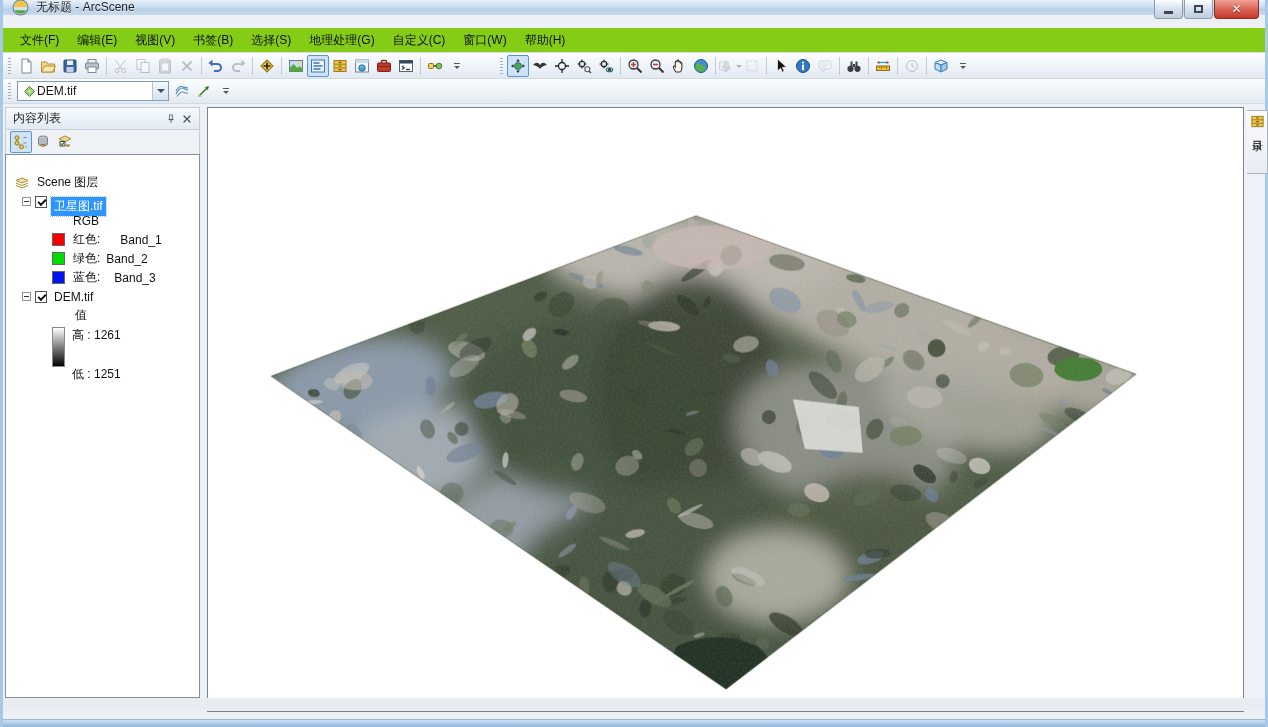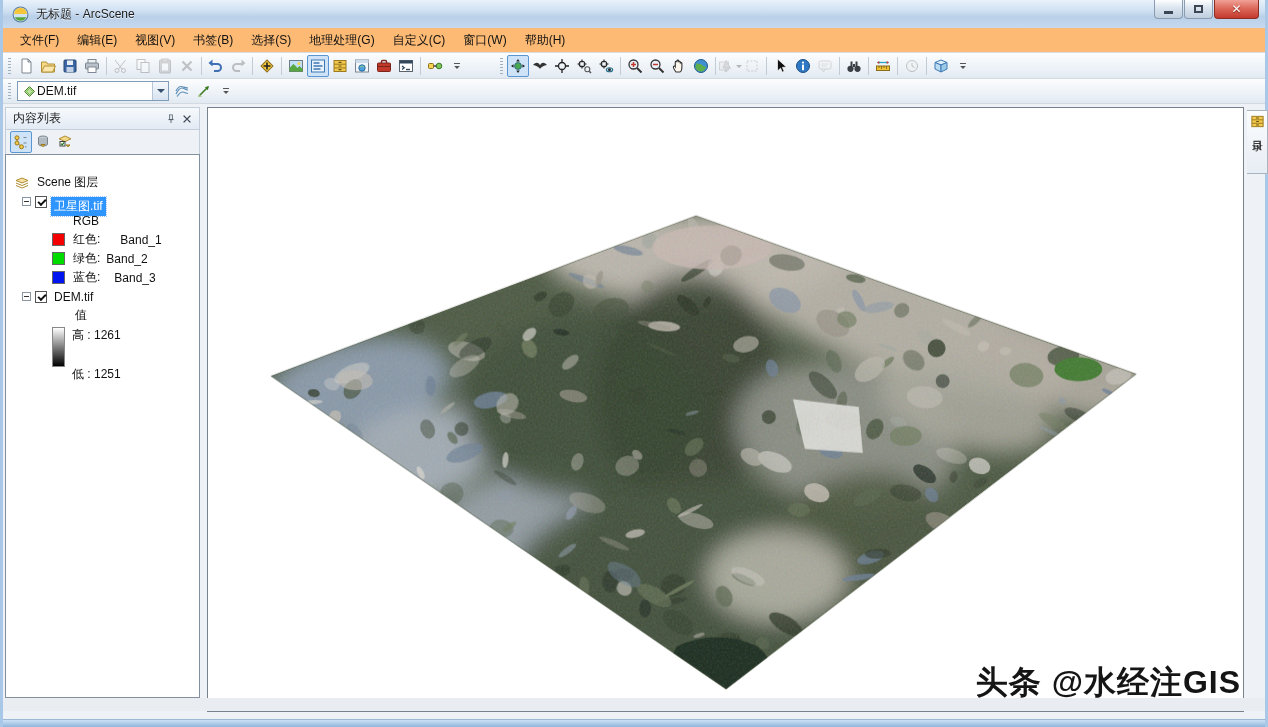--- a/index.html
+++ b/index.html
@@ -2,39 +2,39 @@
 <html><head>
 <meta charset="utf-8">
 <style>
   * { margin:0; padding:0; box-sizing:border-box; }
   html,body { width:1268px; height:727px; overflow:hidden;
     font-family:"Liberation Sans","DejaVu Sans",sans-serif; font-size:12px; color:#111; }
   #window { position:absolute; inset:0; background:#edf1f6;
     border-left:3px solid #a9c7e6; border-right:3px solid #a9c7e6; }
 
   
-  .titlebar { position:absolute; left:0; right:0; top:0; height:28px;
+  .titlebar { position:absolute; left:0; right:0; top:0; height:15px;
     background:linear-gradient(#e8f1fb,#cfe0f2 40%,#b9d0e9 60%,#c6d9ee);
     display:flex; align-items:center; padding-left:9px; }
   .app-icon { width:17px; height:17px; margin-right:7px; }
   .app-icon svg { width:100%; height:100%; }
   .title-text { font-size:12px; color:#1b1b1b; text-shadow:0 1px 0 rgba(255,255,255,.7); }
   .win-controls { position:absolute; right:6px; top:0; display:flex; }
   .win-btn { width:29px; height:19px; border:1px solid #8a9cb0; border-top:none;
     border-radius:0 0 4px 4px; background:linear-gradient(#fdfeff,#d9e4ef 45%,#c0cedd);
     display:flex; align-items:center; justify-content:center; margin-left:1px; }
   .win-btn.close { width:45px; background:linear-gradient(#f0a198,#dd6a5c 45%,#c4392c);
     border-color:#8c2e24; }
   .glyph-min { width:9px; height:3px; background:#3c4654; margin-top:6px; }
   .glyph-max { width:9px; height:8px; border:2px solid #3c4654; }
   .glyph-close { color:#fff; font-weight:bold; font-size:12px; text-shadow:0 1px 1px #7a221a; }
 
   
   .menubar { position:absolute; left:0; right:0; top:28px; height:25px;
-    background:#fdba74; border-bottom:1px solid #d8dde3; display:flex; align-items:center; padding-left:8px; }
+    background:#84cc16; border-bottom:1px solid #d8dde3; display:flex; align-items:center; padding-left:8px; }
   .menu-item { padding:3px 9px; color:#111; }
 
   
   .tb-row { position:absolute; left:0; right:0; display:flex; align-items:center;
     background:linear-gradient(#fcfdfe,#eaf0f6 70%,#e2e9f1); border-bottom:1px solid #d4dae1; }
   #tb-row1 { top:53px; height:26px; }
   #tb-row2 { top:79px; height:25px; }
   .toolbar { display:flex; align-items:center; height:100%; padding:0 3px; }
   .tb-grip { width:3px; height:16px; margin:0 4px 0 2px;
     background:repeating-linear-gradient(to bottom,#9fb0c0 0 1px,transparent 1px 3px); }
@@ -832,21 +832,20 @@
             <ellipse cx="736" cy="274" rx="7" ry="7" transform="rotate(17 736 274)" fill="#1f2a20" opacity="0.58"></ellipse>
             <ellipse cx="300" cy="297" rx="12" ry="10" transform="rotate(-43 300 297)" fill="#b9b6ac" opacity="0.58"></ellipse>
             <polygon points="586,292 652,300 656,346 598,342" fill="#dcdcd6" opacity="0.96"></polygon>
             <path d="M470 540q40-18 80 0q25 20 10 45q-45 18-80-2q-25-22-10-43z" fill="#17291b"></path>
             <ellipse cx="872" cy="262" rx="24" ry="12" fill="#3f7a2e"></ellipse>
             <ellipse cx="505" cy="140" rx="60" ry="22" fill="#c9b9b3" opacity=".8"></ellipse>
           </g>
           <rect x="0" y="0" width="1037" height="605" filter="url(#grain)" opacity="0.20" clip-path="url(#dia)"></rect>
           <polygon points="489,108 930,267 519,583 63,269" fill="none" stroke="#5c6653" stroke-width="1" opacity=".5"></polygon>
         </svg>
-      <div class="watermark">头条 @水经注GIS</div>
       <div class="resize-grip"></div>
     </div>
 
     <div class="dock-tab">
       <span class="ic">
         <svg viewBox="0 0 16 16">
             <rect x="2" y="2.5" width="12" height="11" fill="#f2c94c" stroke="#9c7a1e"></rect>
             <path d="M2 6.2h12M2 9.9h12" stroke="#9c7a1e"></path>
             <path d="M6.5 4.3h3M6.5 8h3M6.5 11.7h3" stroke="#6b5413" stroke-width="1.2"></path>
           </svg>

